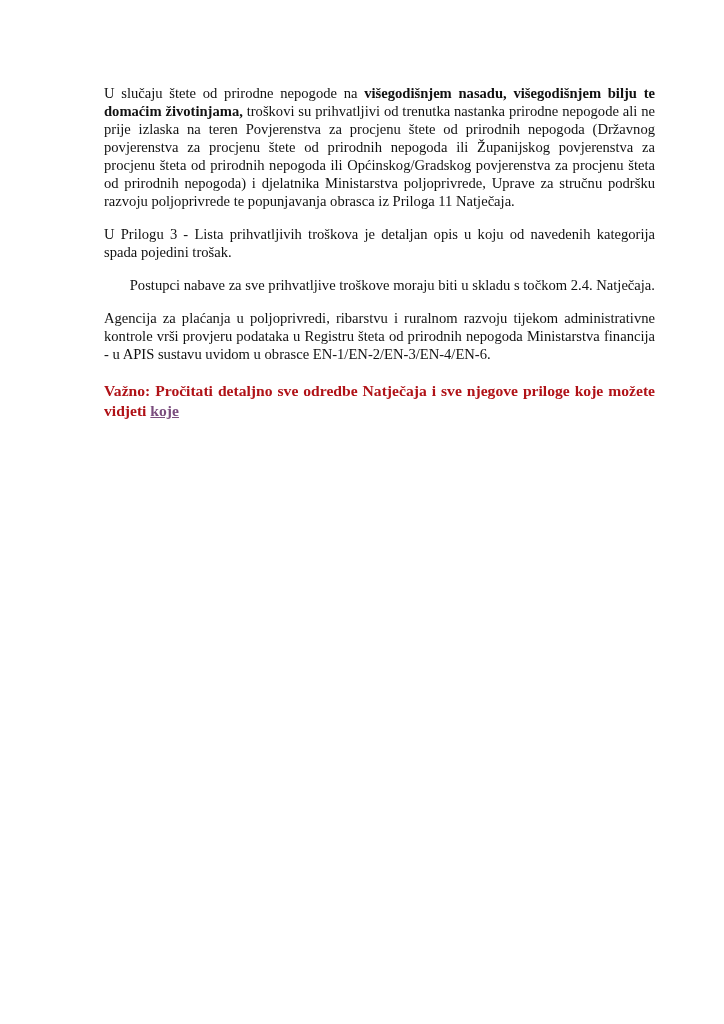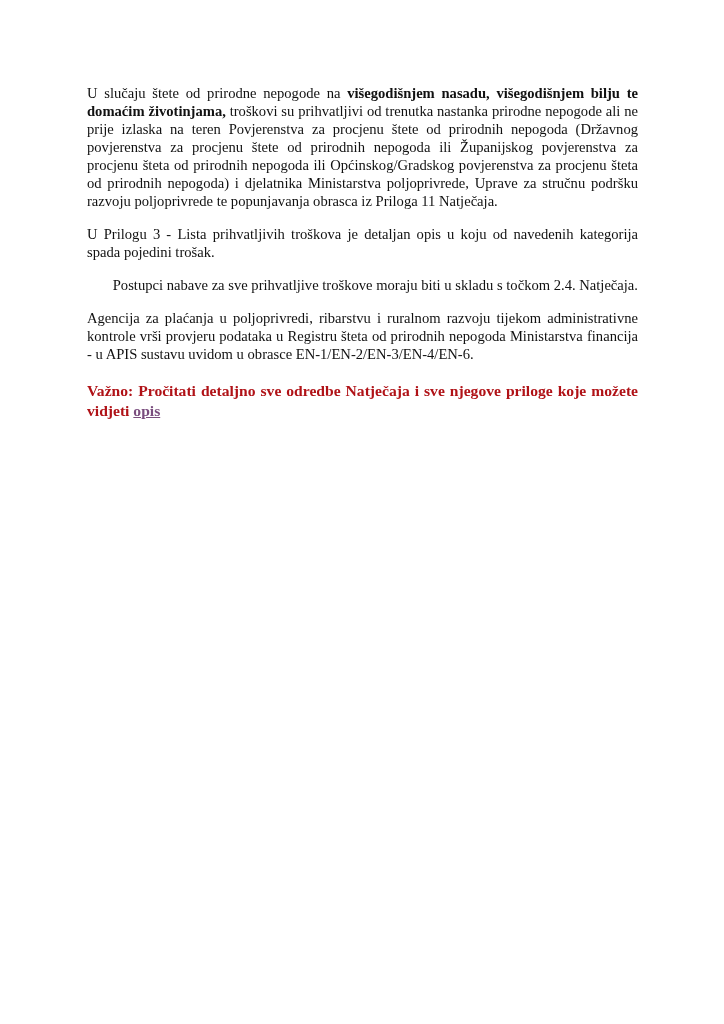--- a/index.html
+++ b/index.html
@@ -1,18 +1,18 @@
 <!DOCTYPE html>
 <html><head>
   <meta charset="utf-8">
   <style>
     html, body { margin: 0; padding: 0; background: #ffffff; }
     body { width: 724px; height: 1024px; position: relative; overflow: hidden; }
     .page {
-      position: absolute; left: 87px; top: 84px; width: 551px;
+      position: absolute; left: 104px; top: 84px; width: 551px;
       font-family: "Liberation Serif", serif; font-size: 14.6px; line-height: 18px;
       color: #111111;
     }
     .p { margin: 0 0 15px 0; text-align: justify; }
     .p.single { text-align: right; }
     b { font-weight: bold; }
     .important {
       color: #b01217; font-weight: bold; font-size: 15.6px; line-height: 19.5px;
       margin-top: 18px; text-align: justify;
     }
@@ -23,14 +23,14 @@
 
 <div class="page">
   <p class="p"><span>U slučaju štete od prirodne nepogode na </span><b>višegodišnjem nasadu, višegodišnjem bilju te domaćim životinjama,</b><span> troškovi su prihvatljivi od trenutka nastanka prirodne nepogode ali ne prije izlaska na teren Povjerenstva za procjenu štete od prirodnih nepogoda (Državnog povjerenstva za procjenu štete od prirodnih nepogoda ili Županijskog povjerenstva za procjenu šteta od prirodnih nepogoda ili Općinskog/Gradskog povjerenstva za procjenu šteta od prirodnih nepogoda) i djelatnika Ministarstva poljoprivrede, Uprave za stručnu podršku razvoju poljoprivrede te popunjavanja obrasca iz Priloga 11 Natječaja.</span></p>
 
   <p class="p">U Prilogu 3 - Lista prihvatljivih troškova je detaljan opis u koju od navedenih kategorija spada pojedini trošak.</p>
 
   <p class="p single">Postupci nabave za sve prihvatljive troškove moraju biti u skladu s točkom 2.4. Natječaja.</p>
 
   <p class="p">Agencija za plaćanja u poljoprivredi, ribarstvu i ruralnom razvoju tijekom administrativne kontrole vrši provjeru podataka u Registru šteta od prirodnih nepogoda Ministarstva financija - u APIS sustavu uvidom u obrasce EN-1/EN-2/EN-3/EN-4/EN-6.</p>
 
-  <p class="p important"><span>Važno: Pročitati detaljno sve odredbe Natječaja i sve njegove priloge koje možete vidjeti </span><a href="#">opis</a></p>
+  <p class="p important"><span>Važno: Pročitati detaljno sve odredbe Natječaja i sve njegove priloge koje možete vidjeti </span><a href="#">koje</a></p>
 </div>
 
 </body></html>

